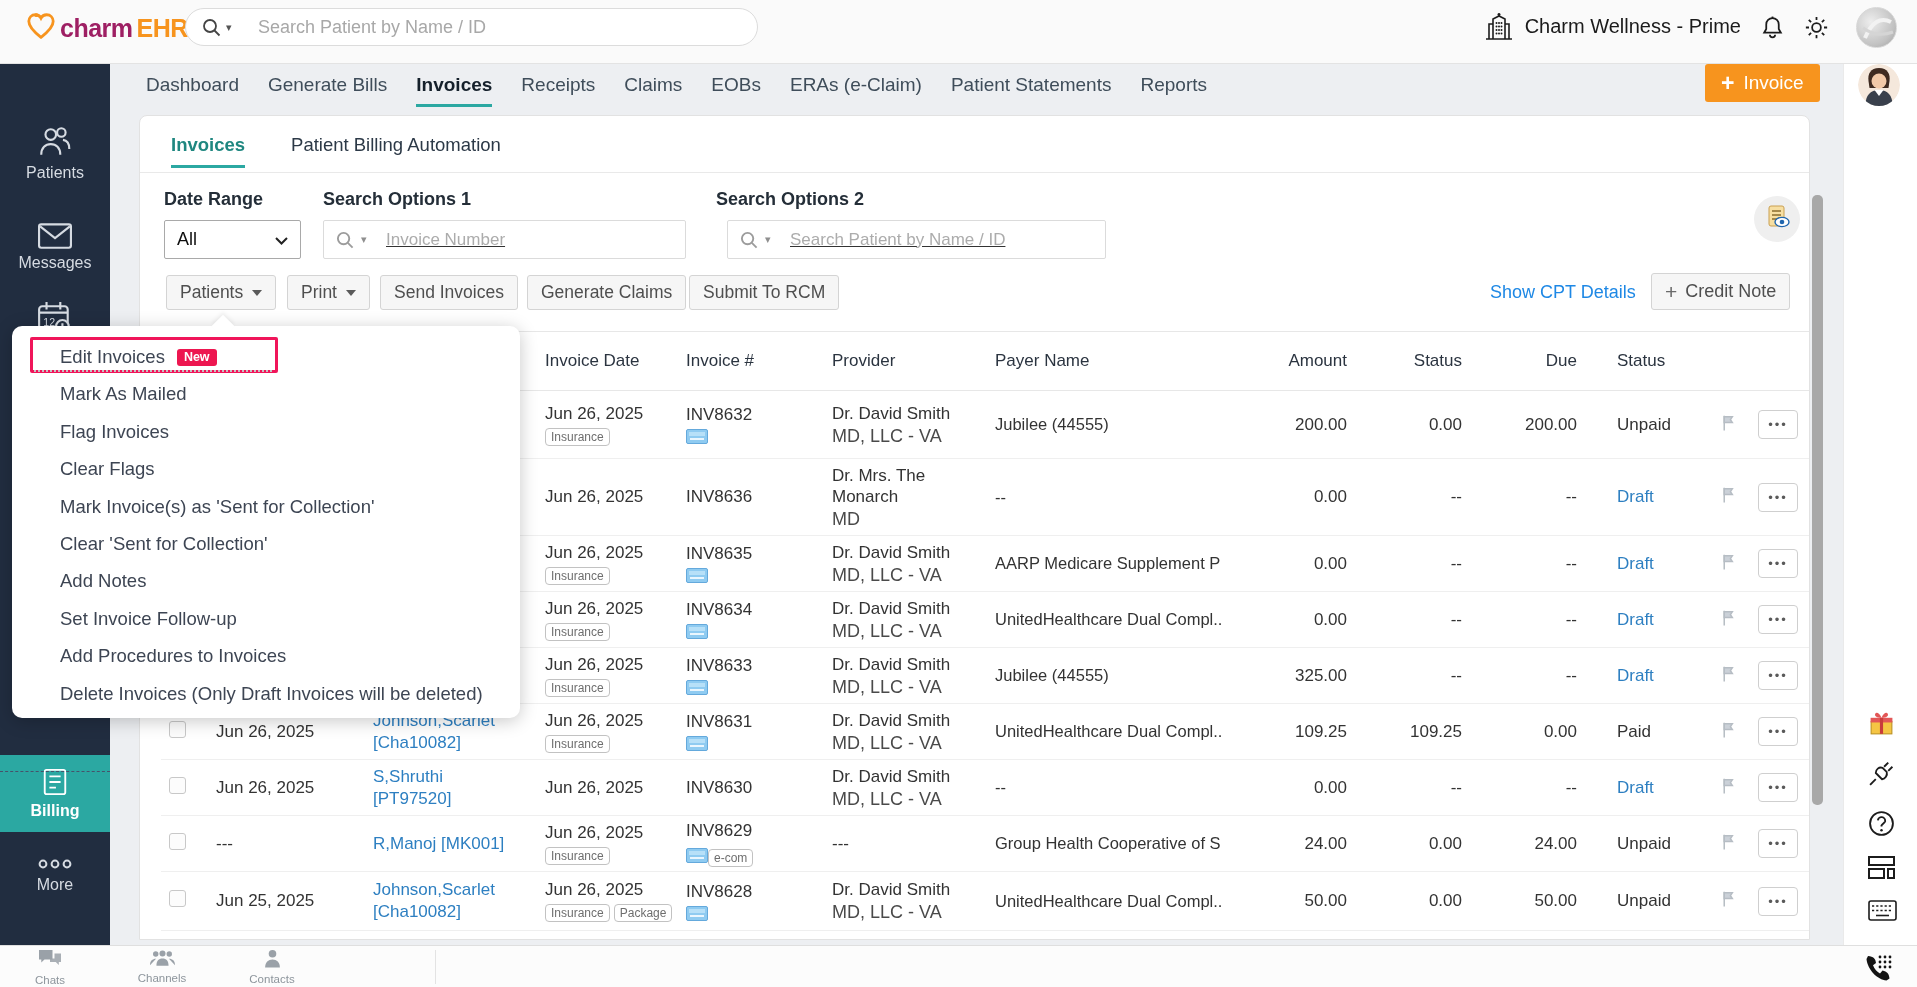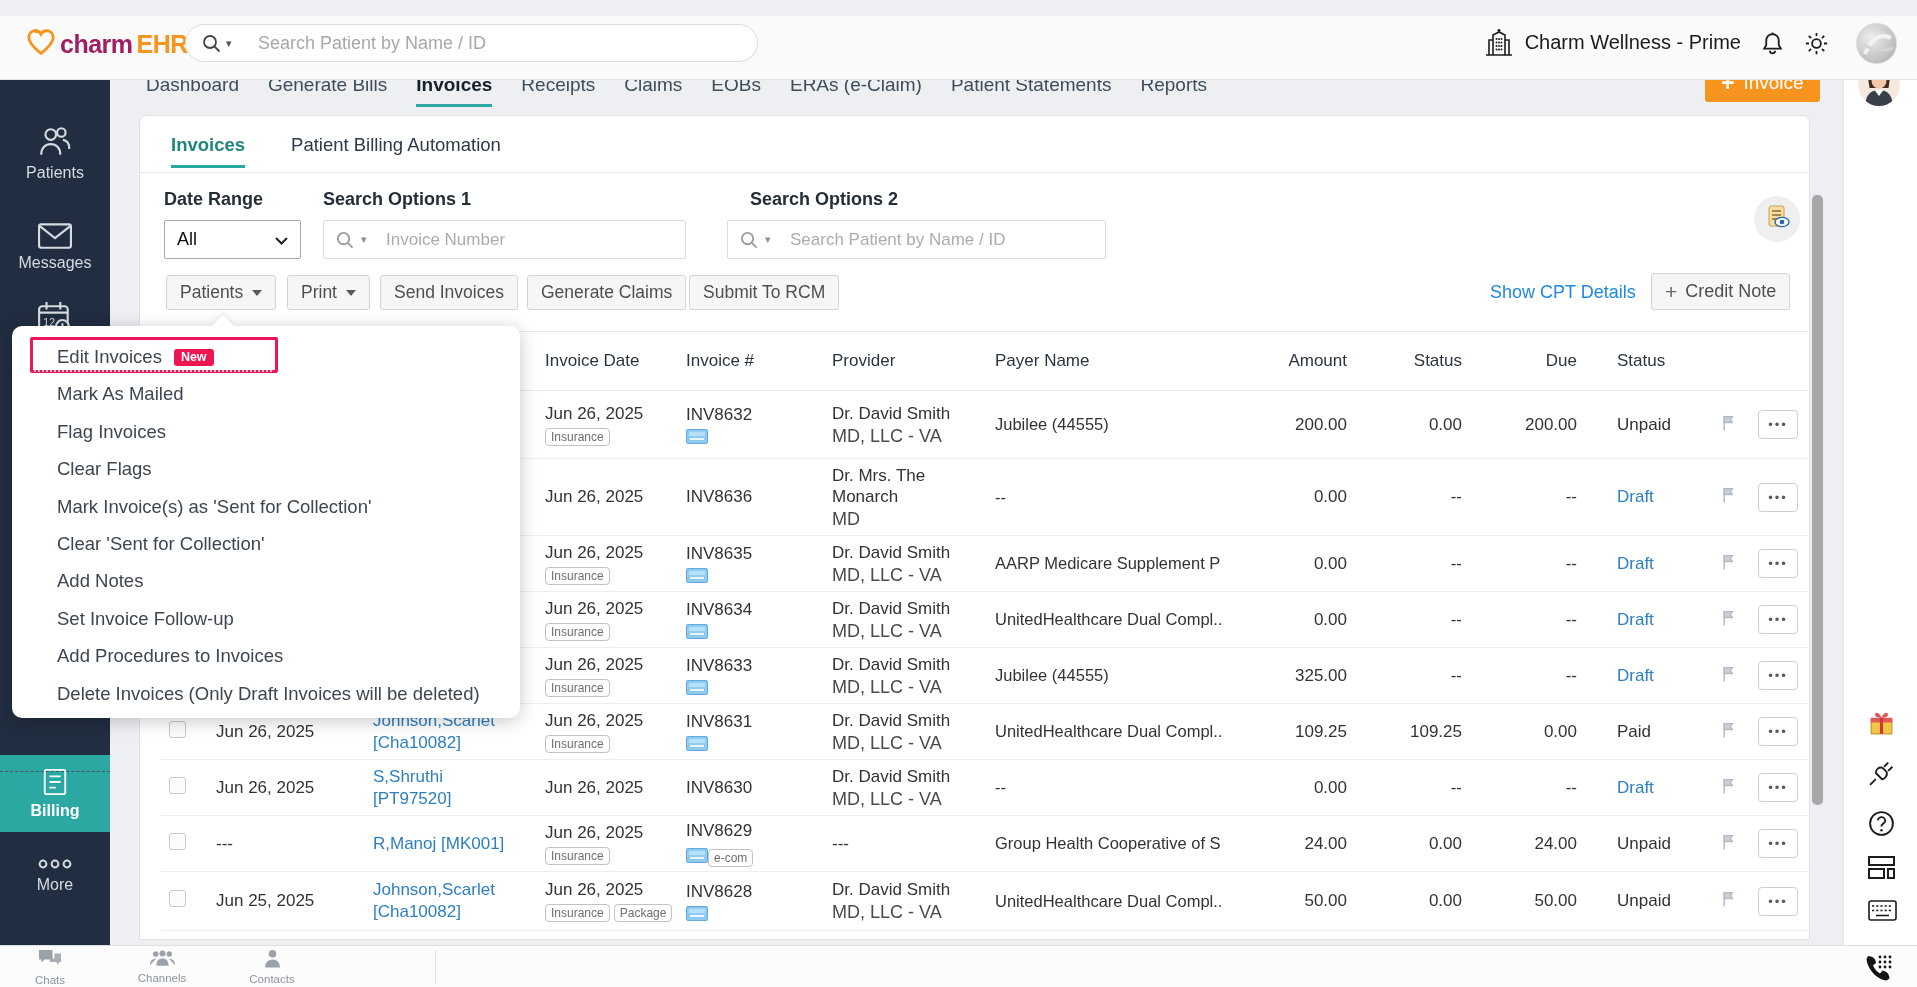--- a/index.html
+++ b/index.html
@@ -2,21 +2,21 @@
 <html><head>
 <meta charset="utf-8">
 <style>
   html,body{margin:0;padding:0;background:#dfe2e6;}
   *{box-sizing:border-box;}
   .screen{position:relative;width:1917px;height:987px;overflow:hidden;
     font-family:"Liberation Sans",sans-serif;background:#EDEFF2;}
 
   
   .topbar{position:absolute;left:0;top:0;width:1917px;height:64px;background:#FAFAFA;
-    border-bottom:1px solid #E3E3E3;z-index:30;margin-top:16px;}
+    border-bottom:1px solid #E3E3E3;z-index:30;}
   .logo{position:absolute;left:26px;top:11px;display:flex;align-items:center;gap:4px;cursor:pointer;}
   .logo .l1{font-size:25px;font-weight:bold;color:#9E1F63;letter-spacing:-.5px;}
   .logo .l2{font-size:25px;font-weight:bold;color:#F7941E;letter-spacing:-.5px;}
   .gsearch{position:absolute;left:185px;top:8px;width:573px;height:38px;background:#fff;
     border:1px solid #DCDCDC;border-radius:20px;}
   .gsearch .mag{position:absolute;left:16px;top:9px;}
   .gsearch .sc{position:absolute;left:40px;top:12px;font-size:11px;color:#555;}
   .gsearch input{position:absolute;left:0;top:0;width:100%;height:100%;border:none;background:transparent;
     border-radius:20px;padding-left:72px;font-size:18px;color:#333;outline:none;font-family:inherit;}
   .gsearch input::placeholder{color:#A8A8A8;}
@@ -62,21 +62,21 @@
   .subtab.active{color:#1F8780;font-weight:bold;}
   .subtab.active::after{content:"";position:absolute;left:0;right:0;bottom:5px;height:3px;background:#2BA8A2;}
 
   .f-label{position:absolute;top:73px;font-size:18px;font-weight:bold;color:#242E38;}
   .dr-select{position:absolute;left:24px;top:104px;width:137px;height:39px;border:1px solid #A9A9A9;border-radius:2px;
     background:#fff;display:flex;align-items:center;justify-content:space-between;padding:0 12px;font-size:18px;color:#0E0E0E;cursor:pointer;}
   .s-input{position:absolute;top:104px;height:39px;border:1px solid #DBDBDB;border-radius:2px;background:#fff;}
   .s-input .mag{position:absolute;left:12px;top:10px;}
   .s-input .caret{position:absolute;left:37px;top:12px;font-size:11px;color:#8F8F8F;cursor:pointer;}
   .s-input input{position:absolute;left:0;top:0;width:100%;height:100%;border:none;background:transparent;
-    padding-left:62px;font-size:17px;color:#333;outline:none;font-family:inherit;}
+    padding-left:62px;font-size:17px;color:#333;outline:none;font-family:inherit;text-decoration:underline;}
   .s-input input::placeholder{color:#ACACAC;}
   .doc-eye{position:absolute;left:1614px;top:80px;width:46px;height:46px;border-radius:50%;background:#EFEFEF;
     border:none;display:flex;align-items:center;justify-content:center;cursor:pointer;}
 
   .gbtn{position:absolute;top:159px;height:35px;display:inline-flex;align-items:center;gap:9px;padding:0 13px;
     background:#F6F6F6;border:1px solid #D4D4D4;border-radius:3px;font-size:17.5px;color:#4F4F4F;cursor:pointer;font-family:inherit;white-space:nowrap;}
   .cv{width:0;height:0;border-left:5px solid transparent;border-right:5px solid transparent;border-top:6px solid #5A5A5A;}
   .cpt-link{position:absolute;left:1350px;top:159px;height:35px;display:flex;align-items:center;
     color:#1E88E5;font-size:18px;cursor:pointer;text-decoration:none;white-space:nowrap;}
   .gbtn.credit{top:157px;height:37px;left:1511px;font-size:18px;gap:8px;}
@@ -115,21 +115,21 @@
     background:#fff;align-items:center;justify-content:center;color:#5A5A5A;font-size:13px;letter-spacing:2px;cursor:pointer;}
 
   
   .scroll-thumb{position:absolute;left:1812px;top:195px;width:11px;height:610px;background:#A8A8A8;border-radius:5px;z-index:6;cursor:pointer;}
 
   
   .menu{position:absolute;left:12px;top:326px;width:508px;height:392px;background:#fff;border-radius:10px;
     box-shadow:0 3px 18px rgba(0,0,0,.22);z-index:40;padding-top:12px;}
   .menu-caret{position:absolute;left:203px;top:-8px;width:16px;height:16px;background:#fff;transform:rotate(45deg);
     box-shadow:-2px -2px 4px rgba(0,0,0,.06);}
-  .m-item{height:37.4px;line-height:37.4px;font-size:18.5px;color:#3D4553;white-space:nowrap;cursor:pointer;position:relative;z-index:2;margin-left:45px;}
+  .m-item{height:37.4px;line-height:37.4px;padding-left:48px;font-size:18.5px;color:#3D4553;white-space:nowrap;cursor:pointer;position:relative;z-index:2;}
   .m-item .badge{display:inline-block;background:#ED1650;color:#fff;font-size:12.5px;font-weight:bold;
     border-radius:3px;padding:2px 7px;margin-left:12px;position:relative;top:-2px;line-height:1;}
   .hl-box{position:absolute;left:18px;top:11px;width:248px;height:36px;border:3px solid #F0155A;border-radius:2px;z-index:3;pointer-events:none;}
   .hl-dash{position:absolute;left:22px;top:44px;width:238px;border-top:2px dotted #C4C4C4;z-index:3;pointer-events:none;}
 
   
   .chatbar{position:absolute;left:0;top:945px;width:1917px;height:42px;background:#FCFCFC;
     border-top:1px solid #DFDFDF;z-index:45;}
   .chat-item{position:absolute;top:3px;width:84px;text-align:center;cursor:pointer;}
   .chat-item .lbl{display:block;font-size:11.5px;color:#8D959C;margin-top:1px;}
@@ -323,21 +323,21 @@
   <section class="card">
     <div class="subtab-row">
       <div class="subtabs" id="subTabs">
           <div class="subtab active">Invoices</div>
           <div class="subtab">Patient Billing Automation</div>
         </div>
     </div>
 
     <div class="f-label" style="left:24px">Date Range</div>
     <div class="f-label" style="left:183px">Search Options 1</div>
-    <div class="f-label" style="left:610px">Search Options 2</div>
+    <div class="f-label" style="left:576px">Search Options 2</div>
 
     <div class="dr-select">
       <span>All</span>
       <span>
         <svg width="13" height="8" viewBox="0 0 13 8" fill="none" stroke="#222" stroke-width="2">
             <path d="M1 1l5.5 5.5L12 1"></path>
           </svg>
       </span>
     </div>
 

